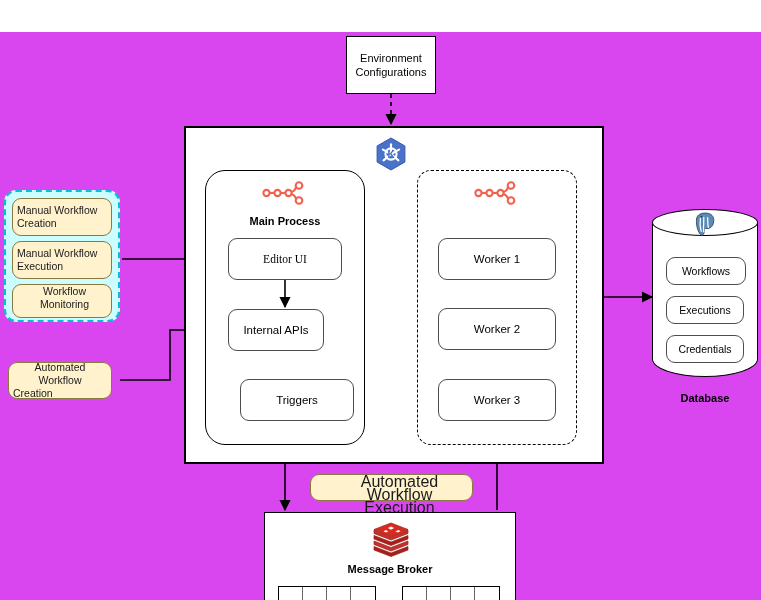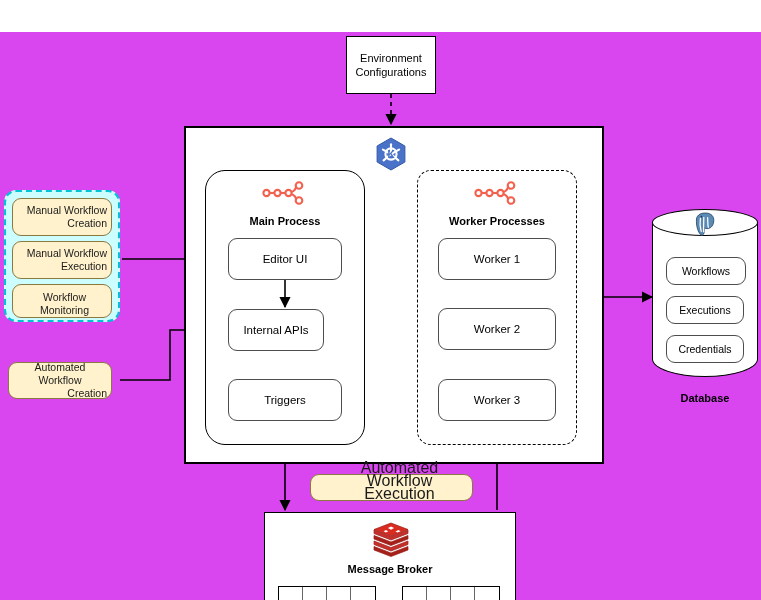--- a/index.html
+++ b/index.html
@@ -44,21 +44,21 @@
     text-align: center;
     font-size: 11.5px;
     line-height: 14px;
     color: #000000;
   }
   .yellow-box {
     background: #fff2cc;
     border: 1.4px solid #8a7a42;
     border-radius: 9px;
     display: flex;
-    align-items: flex-end;
+    align-items: flex-start;
     justify-content: center;
     text-align: center;
     font-size: 10.5px;
     line-height: 13px;
     color: #1a1a1a;
     padding: 0 4px;
   }
   .cyan-group {
     background: #ccfdff;
     border: 2px dashed #00c3d6;
@@ -205,29 +205,29 @@
         <line x1="7.6" y1="13" x2="12.4" y2="13"></line>
         <line x1="18.6" y1="13" x2="23.4" y2="13"></line>
         <path d="M 29.3 12 C 33 11 33.8 8.6 34.2 6.4"></path>
         <path d="M 29.3 14 C 33 15 33.8 17.4 34.2 19.6"></path>
       </g>
     </svg>
   </div>
 
   <div class="abs group-title" style="left:205px; top:183px; width:160px;">Main Process</div>
 
-  <div class="abs rounded-box" style="left:228px; top:206px; width:114px; height:42px;">
+  <div class="abs rounded-box" style="left:228px; top:206px; width:114px; height:42px;font-family:Liberation Serif, serif;">
     <span>Editor UI</span>
   </div>
 
   <div class="abs rounded-box" style="left:228px; top:277px; width:96px; height:42px;">
     <span>Internal APIs</span>
   </div>
 
-  <div class="abs rounded-box" style="left:228px; top:347px; width:114px; height:42px;">
+  <div class="abs rounded-box" style="left:240px; top:347px; width:114px; height:42px;">
     <span>Triggers</span>
   </div>
 
   <svg class="overlay" width="761" height="600">
     <path d="M 285 248 L 285 275" stroke="#000000" stroke-width="1.6" fill="none" marker-end="url(#arrow)"></path>
   </svg>
 
   <div class="abs dashed-group" style="left:417px; top:138px; width:160px; height:275px;"></div>
 
   <div class="abs" style="left:474px; top:148px; width:46px; height:26px;">
@@ -239,21 +239,20 @@
         <circle cx="37" cy="5.5" r="3.3"></circle>
         <circle cx="37" cy="20.5" r="3.3"></circle>
         <line x1="7.6" y1="13" x2="12.4" y2="13"></line>
         <line x1="18.6" y1="13" x2="23.4" y2="13"></line>
         <path d="M 29.3 12 C 33 11 33.8 8.6 34.2 6.4"></path>
         <path d="M 29.3 14 C 33 15 33.8 17.4 34.2 19.6"></path>
       </g>
     </svg>
   </div>
 
-  <div class="abs group-title" style="left:417px; top:183px; width:160px;">Worker Processes</div>
 
   <div class="abs rounded-box" style="left:438px; top:206px; width:118px; height:42px;">
     <span>Worker 1</span>
   </div>
 
   <div class="abs rounded-box" style="left:438px; top:276px; width:118px; height:42px;">
     <span>Worker 2</span>
   </div>
 
   <div class="abs rounded-box" style="left:438px; top:347px; width:118px; height:42px;">

